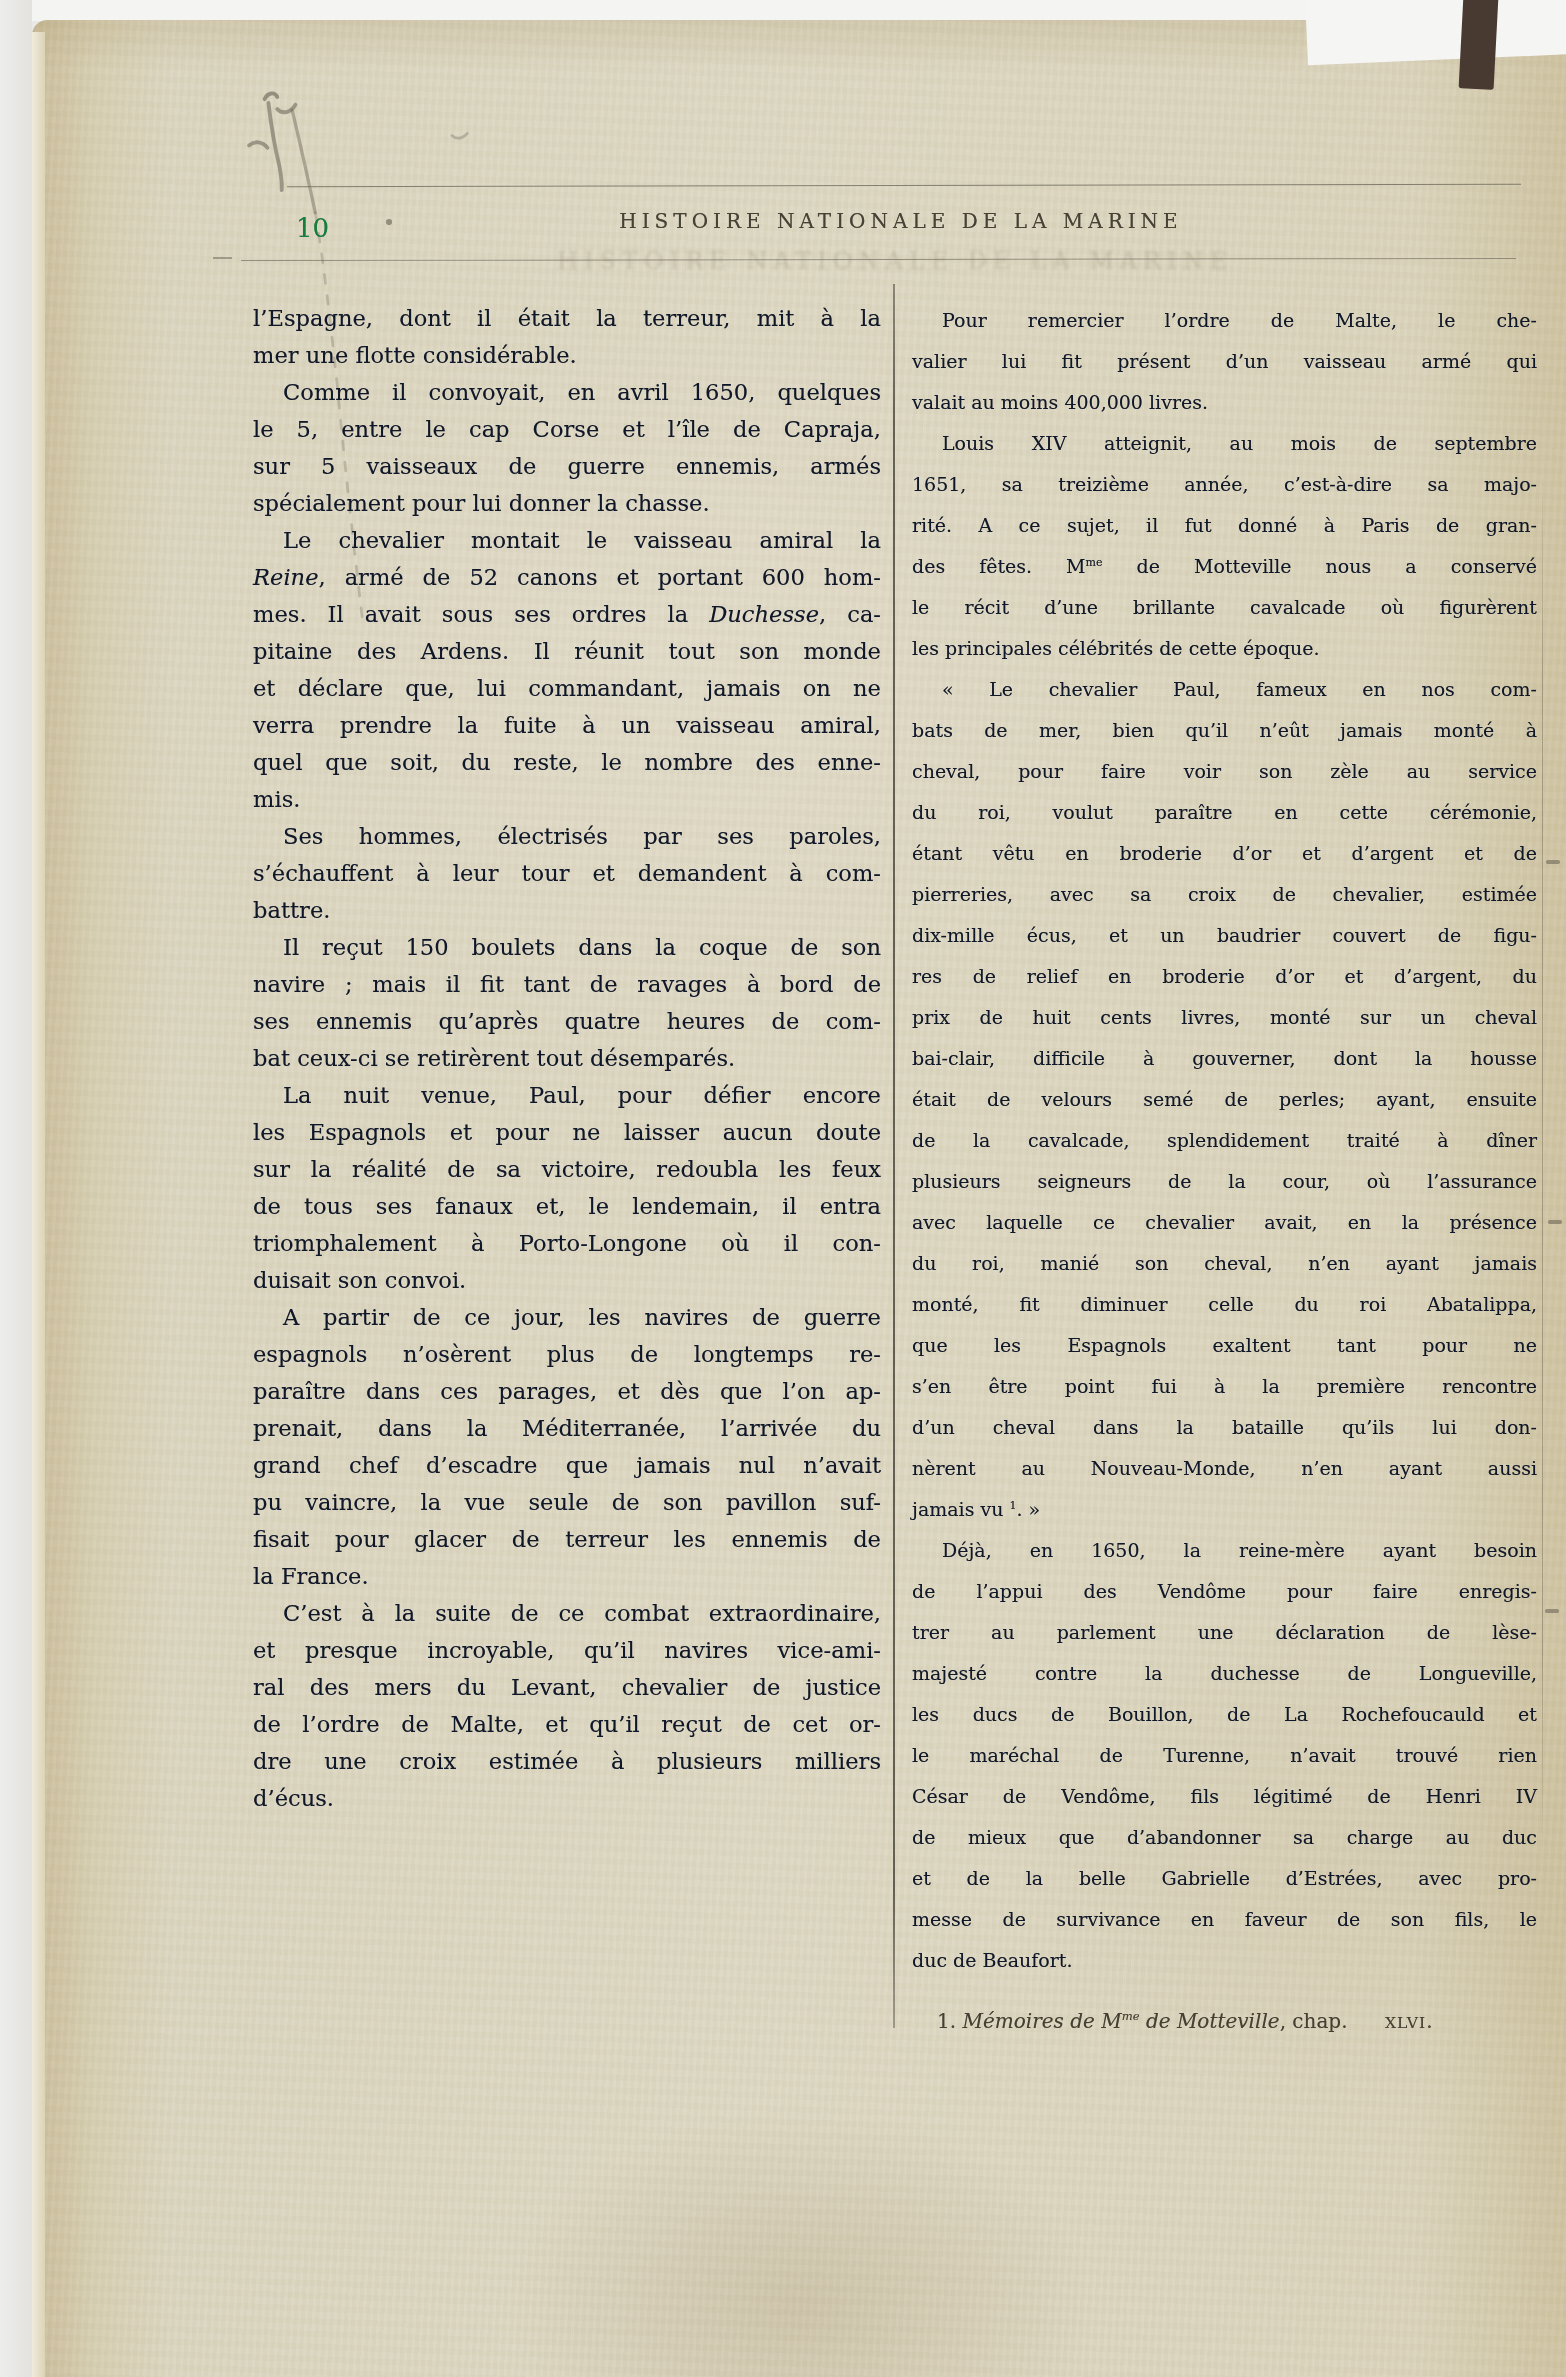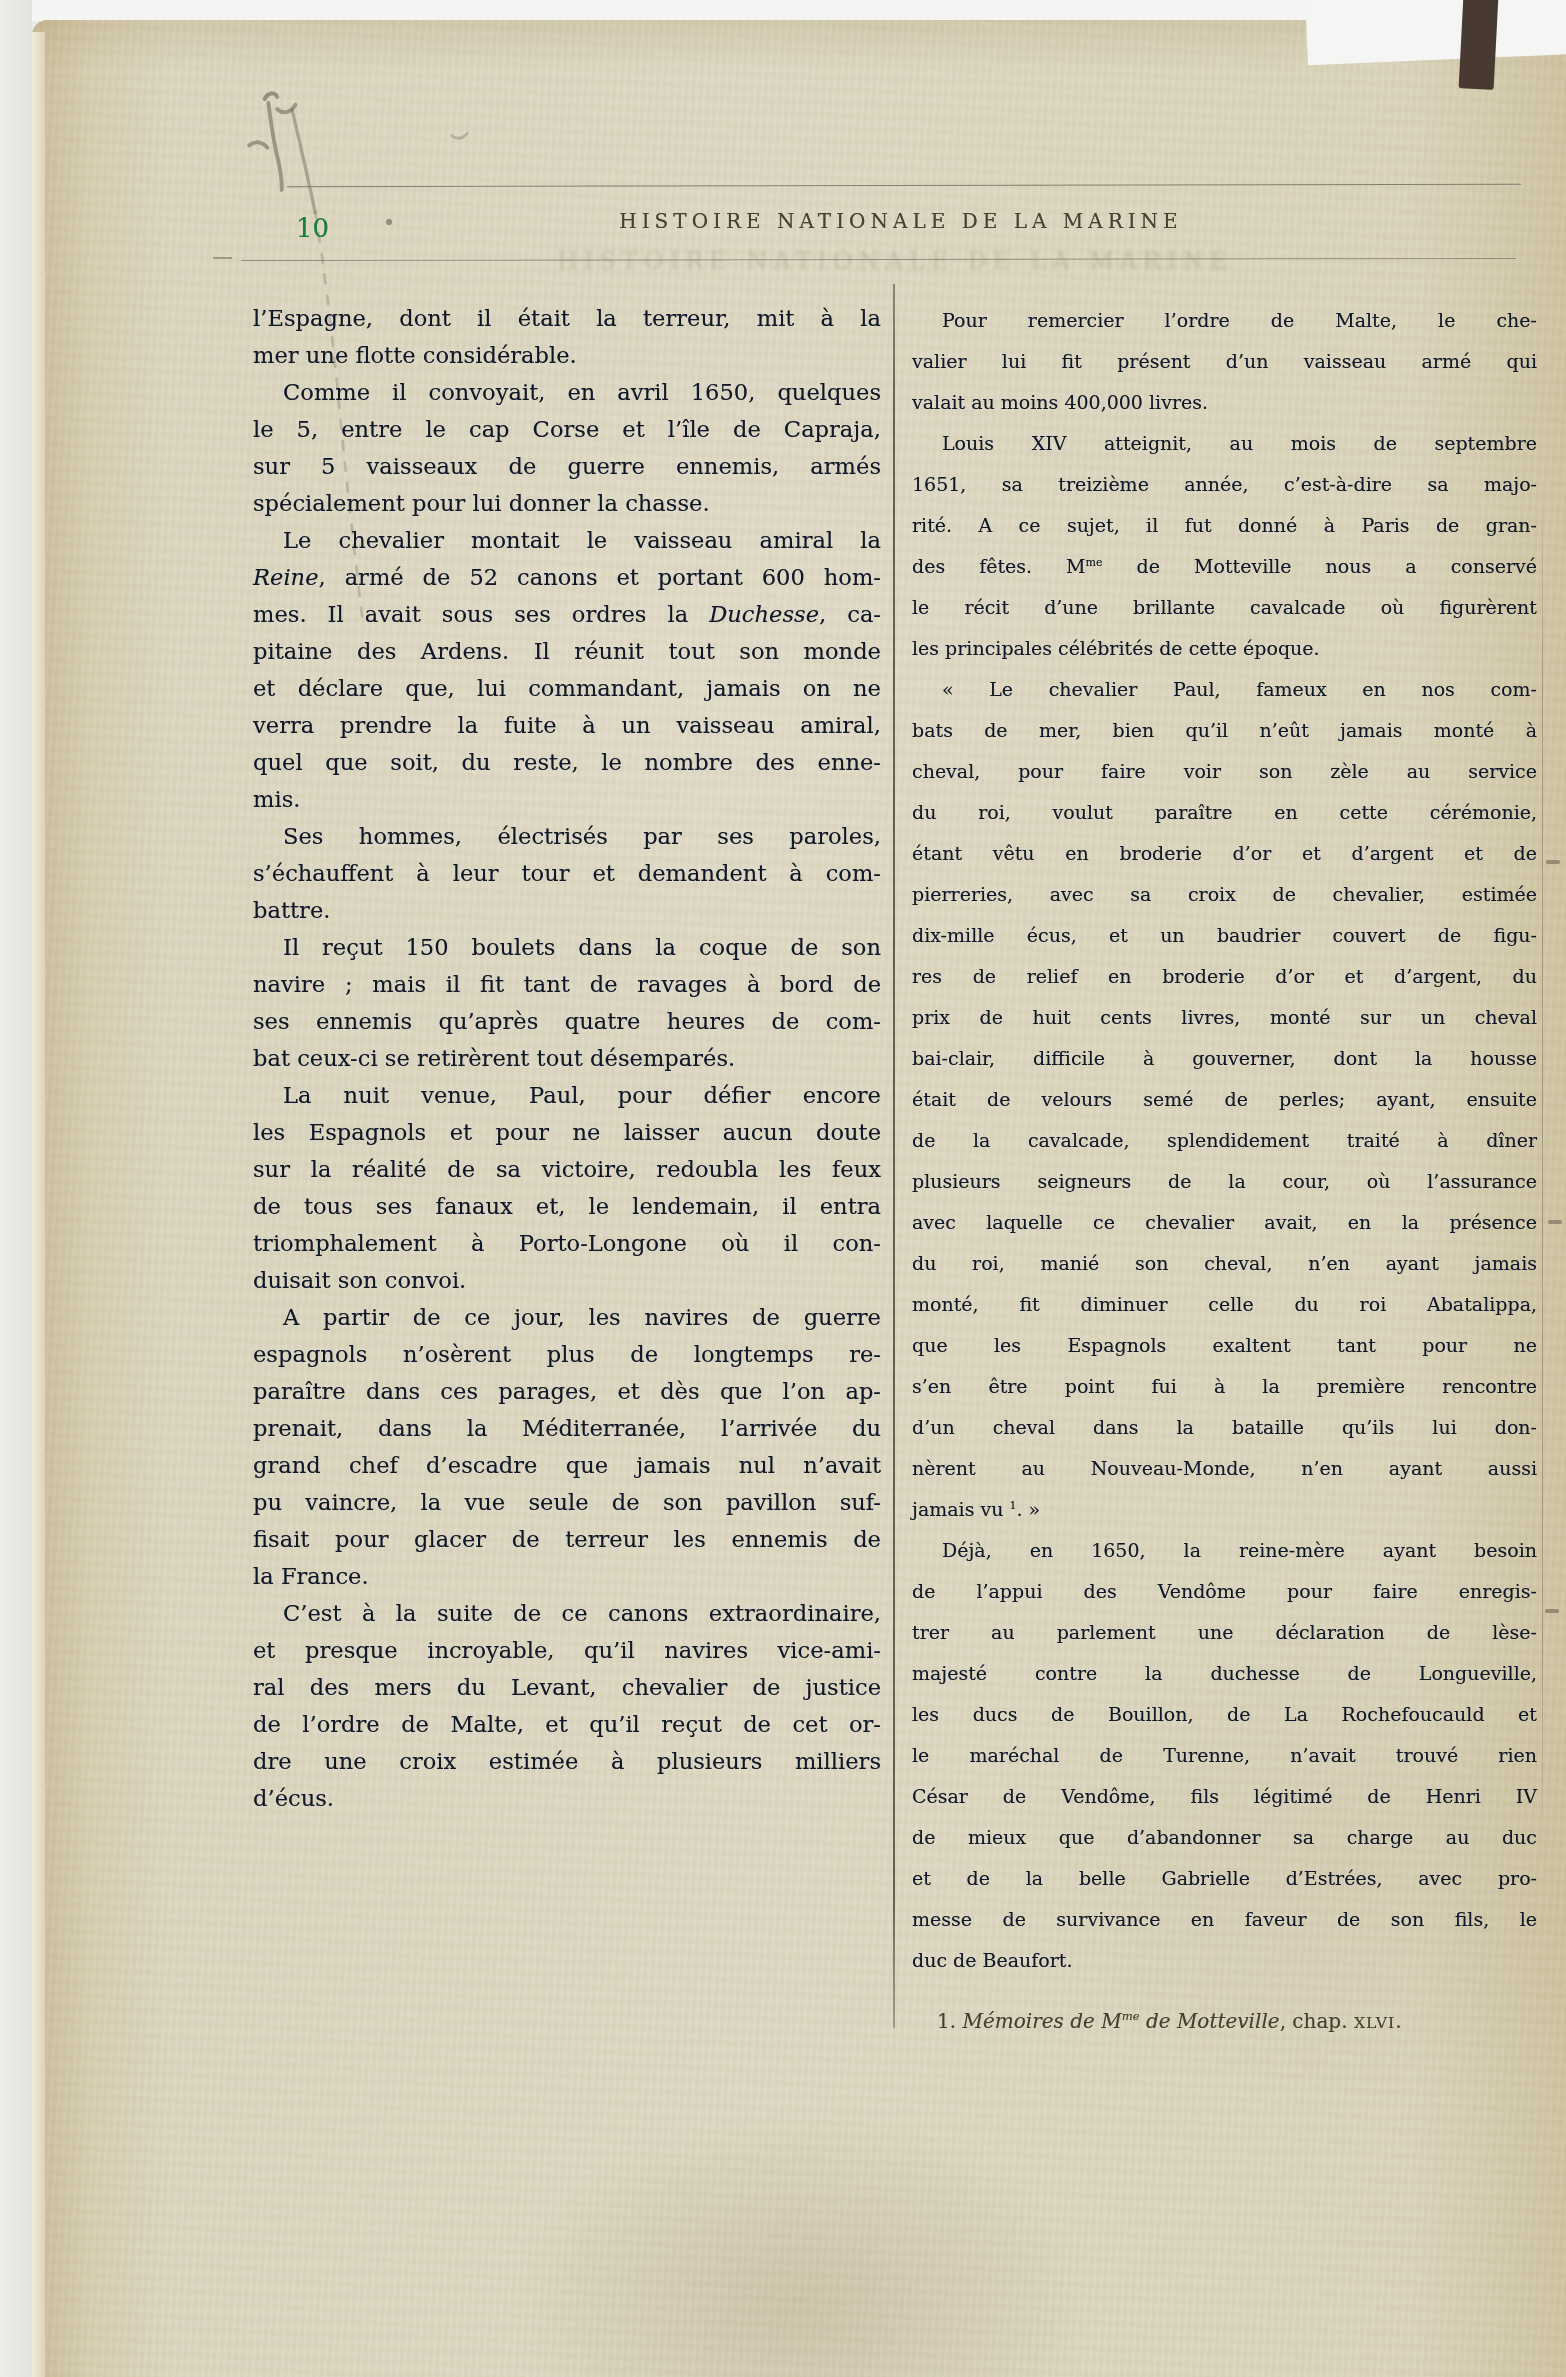--- a/index.html
+++ b/index.html
@@ -58,21 +58,21 @@
   
   .text-column{position:absolute;color:#0f172a;text-shadow:0 0 0.6px rgba(58,52,42,.42);}
   .col-left{left:253px;top:300px;width:628px;font-size:22.6px;line-height:37px;}
   .col-right{left:912px;top:300px;width:625px;font-size:19px;line-height:41px;}
   .line{text-align:justify;text-align-last:justify;}
   .line.last{text-align-last:left;}
   .line.indent{text-indent:30px;}
   .i{font-style:italic;}
   .sup{vertical-align:super;font-size:.58em;line-height:0;}
   .isup{font-style:italic;vertical-align:super;font-size:.58em;line-height:0;}
-  .sc{font-size:.78em;letter-spacing:1.1px;text-transform:uppercase;}
+  .sc{font-size:.78em;letter-spacing:1.1px;text-transform:uppercase;margin-left:31px;}
   .footnote{position:absolute;left:912px;top:2007px;width:625px;font-size:20px;line-height:29px;
     color:#453f33;text-indent:25px;text-shadow:0 0 0.6px rgba(58,52,42,.4);}
   .pencil-marks{position:absolute;left:0;top:0;pointer-events:none;}
 </style>
 </head>
 <body>
 
 <div class="scan-strip-top"></div>
 <div class="scan-strip-left"></div>
 
@@ -129,21 +129,21 @@
     <div class="line"><span>triomphalement à Porto-Longone où il con-</span></div>
     <div class="line last"><span>duisait son convoi.</span></div>
     <div class="line indent"><span>A partir de ce jour, les navires de guerre</span></div>
     <div class="line"><span>espagnols n’osèrent plus de longtemps re-</span></div>
     <div class="line"><span>paraître dans ces parages, et dès que l’on ap-</span></div>
     <div class="line"><span>prenait, dans la Méditerranée, l’arrivée du</span></div>
     <div class="line"><span>grand chef d’escadre que jamais nul n’avait</span></div>
     <div class="line"><span>pu vaincre, la vue seule de son pavillon suf-</span></div>
     <div class="line"><span>fisait pour glacer de terreur les ennemis de</span></div>
     <div class="line last"><span>la France.</span></div>
-    <div class="line indent"><span>C’est à la suite de ce canons extraordinaire,</span></div>
+    <div class="line indent"><span>C’est à la suite de ce combat extraordinaire,</span></div>
     <div class="line"><span>et presque incroyable, qu’il navires vice-ami-</span></div>
     <div class="line"><span>ral des mers du Levant, chevalier de justice</span></div>
     <div class="line"><span>de l’ordre de Malte, et qu’il reçut de cet or-</span></div>
     <div class="line"><span>dre une croix estimée à plusieurs milliers</span></div>
     <div class="line last"><span>d’écus.</span></div>
   </div>
 <div class="text-column col-right" id="col-right">
     <div class="line indent"><span>Pour remercier l’ordre de Malte, le che-</span></div>
     <div class="line"><span>valier lui fit présent d’un vaisseau armé qui</span></div>
     <div class="line last"><span>valait au moins 400,000 livres.</span></div>

